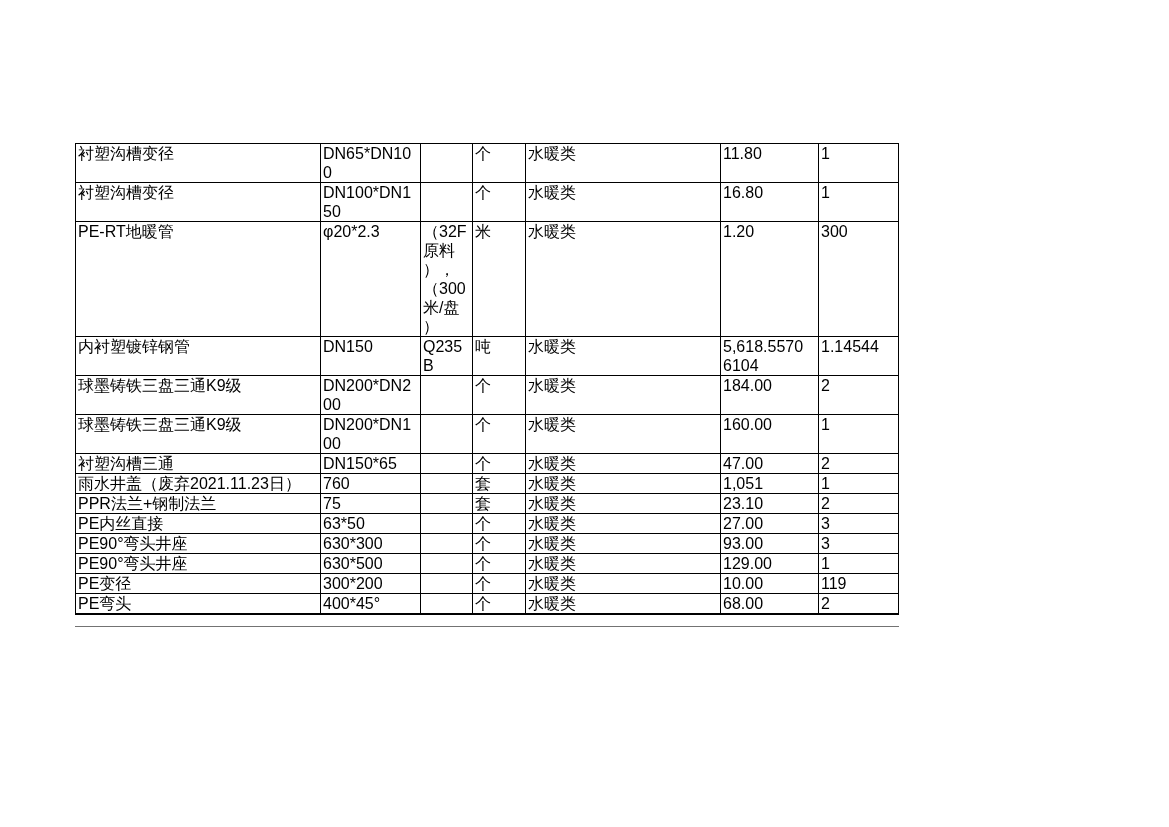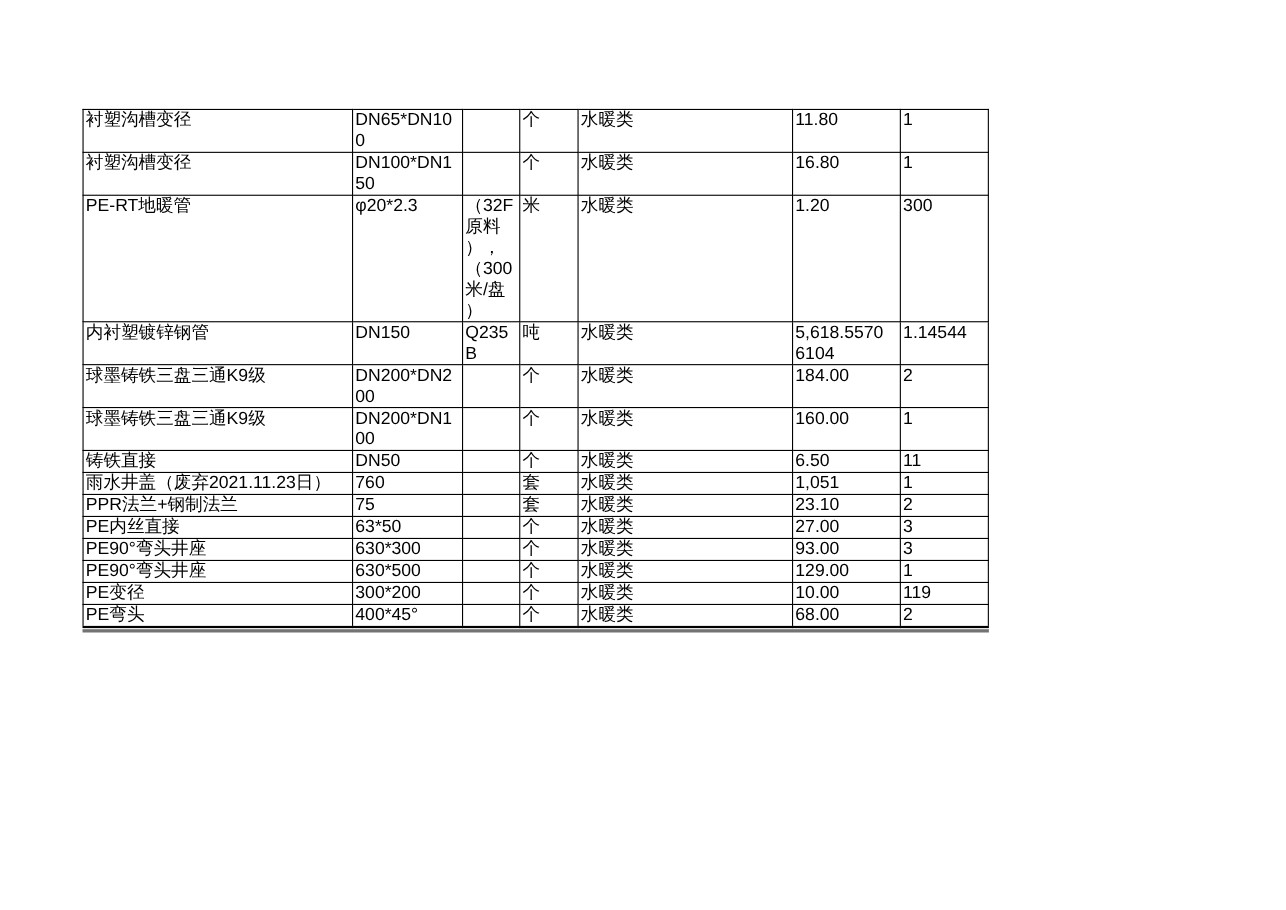--- a/index.html
+++ b/index.html
@@ -15,22 +15,23 @@
     font-family: "Liberation Sans", "DejaVu Sans", sans-serif;
     color: #000000;
   }
   .sheet {
     position: absolute;
     left: 75px;
     top: 99px;
   }
   .table-wrap {
     display: inline-block;
-    border-bottom: 3px solid #737373;
-    padding-bottom: 1px;
+    border-bottom: 1px solid #737373;
+    padding-bottom: 11px;
+    margin-top: 44px;
   }
   table.materials {
     border-collapse: collapse;
     table-layout: fixed;
     width: 823px;
     border-bottom: 2px solid #000000;
   }
   table.materials td {
     border: 1px solid #000000;
     vertical-align: top;
@@ -112,27 +113,27 @@
           <tr>
     <td>球墨铸铁三盘三通K9级</td>
     <td>DN200*DN100</td>
     <td></td>
     <td>个</td>
     <td>水暖类</td>
     <td class="num">160.00</td>
     <td class="num">1</td>
   </tr>
           <tr>
-    <td>铸铁直接</td>
-    <td>DN50</td>
+    <td>衬塑沟槽三通</td>
+    <td>DN150*65</td>
     <td></td>
     <td>个</td>
     <td>水暖类</td>
-    <td class="num">6.50</td>
-    <td class="num">11</td>
+    <td class="num">47.00</td>
+    <td class="num">2</td>
   </tr>
           <tr>
     <td>雨水井盖（废弃2021.11.23日）</td>
     <td>760</td>
     <td></td>
     <td>套</td>
     <td>水暖类</td>
     <td class="num">1,051</td>
     <td class="num">1</td>
   </tr>

